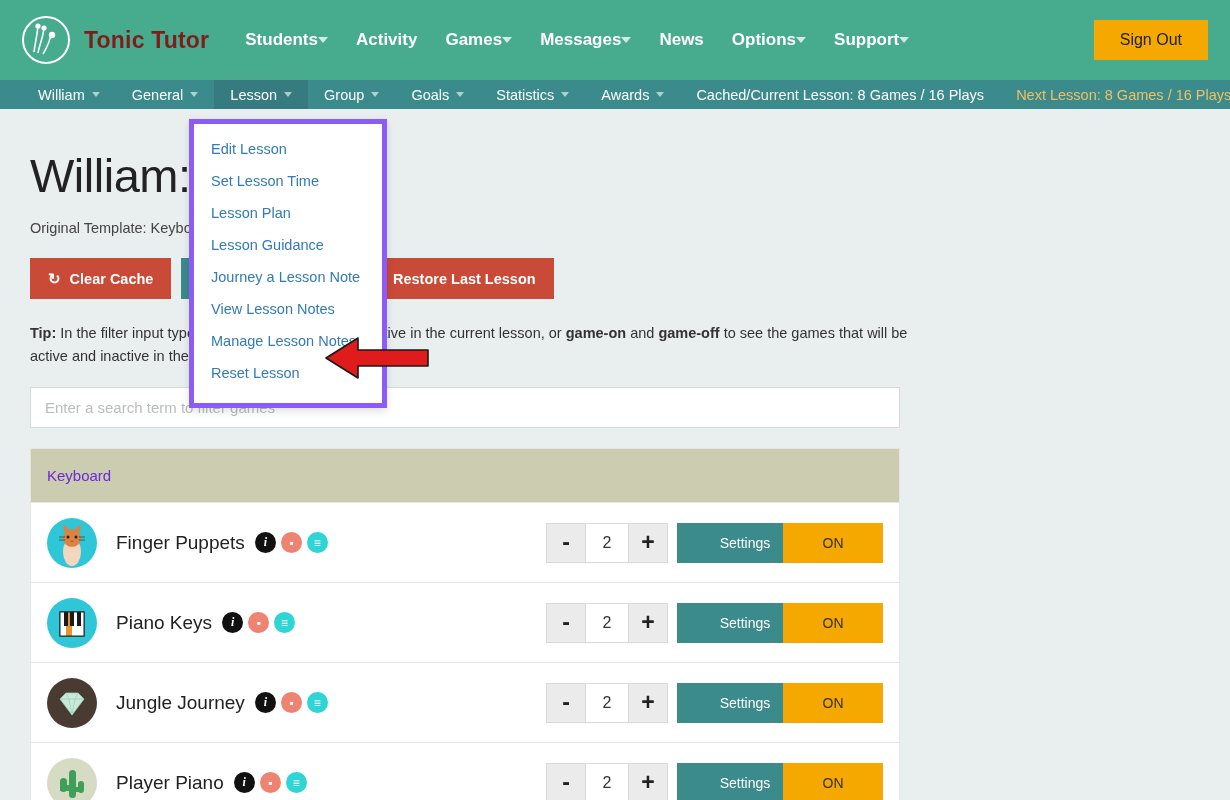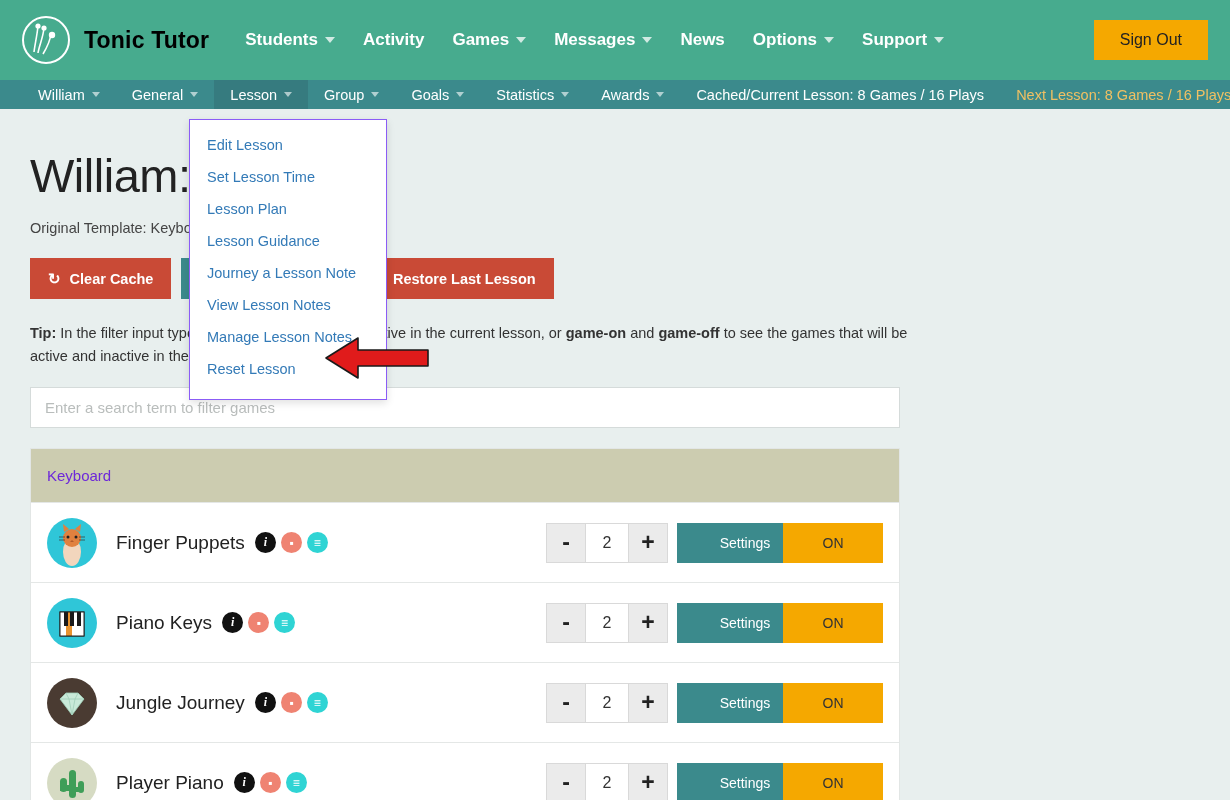--- a/index.html
+++ b/index.html
@@ -22,28 +22,28 @@
   }
   .logo-wrap{ display:flex; align-items:center; gap:14px; margin-right:22px; }
   .logo-circle{
     width:48px; height:48px; border-radius:50%;
     border:2px solid #ffffff;
     position:relative; overflow:hidden;
     flex:0 0 auto;
   }
   .logo-circle svg{ position:absolute; left:0; top:0; }
   .brand{
-    color:#000000; font-size:23px; font-weight:bold; letter-spacing:.2px;
+    color:#7f1d1d; font-size:23px; font-weight:bold; letter-spacing:.2px;
     white-space:nowrap;
   }
   .topnav{ display:flex; align-items:center; gap:0; }
   .topnav-item{
     color:#fff; font-size:17px; font-weight:bold;
     padding:10px 14px; white-space:nowrap;
-    display:flex; align-items:center; gap:7px;
+    display:flex; align-items:center; gap:0;
     cursor:pointer;
   }
   .caret{
     width:0;height:0;border-left:5px solid transparent;border-right:5px solid transparent;
     border-top:6px solid rgba(255,255,255,.75); display:inline-block;
   }
   .signout{
     position:absolute; right:22px; top:20px;
     background:#f5a800; color:#222;
     border:none; padding:11px 26px; font-size:16px;
@@ -154,21 +154,21 @@
   .on-btn{
     background:#f5a800; color:#333; border:none; width:100px;
     display:flex;align-items:center;justify-content:center;
     font-size:14px; cursor:pointer;
     font-family:"Liberation Sans", sans-serif;
   }
 
   
   .dropdown{
     position:absolute; left:189px; top:119px; width:198px;
-    background:#fff; border:1px solid #8b5cf6;
+    background:#fff; border:5px solid #8b5cf6;
     box-shadow:0 3px 8px rgba(0,0,0,.12);
     padding:9px 0 14px 0; z-index:50;
   }
   .dd-item{
     display:block; padding:8px 17px; font-size:14.5px;
     color:#337ab7; text-decoration:none; cursor:pointer; white-space:nowrap;
   }
 
   
   .arrow{ position:absolute; left:322px; top:333px; z-index:60; pointer-events:none; }

